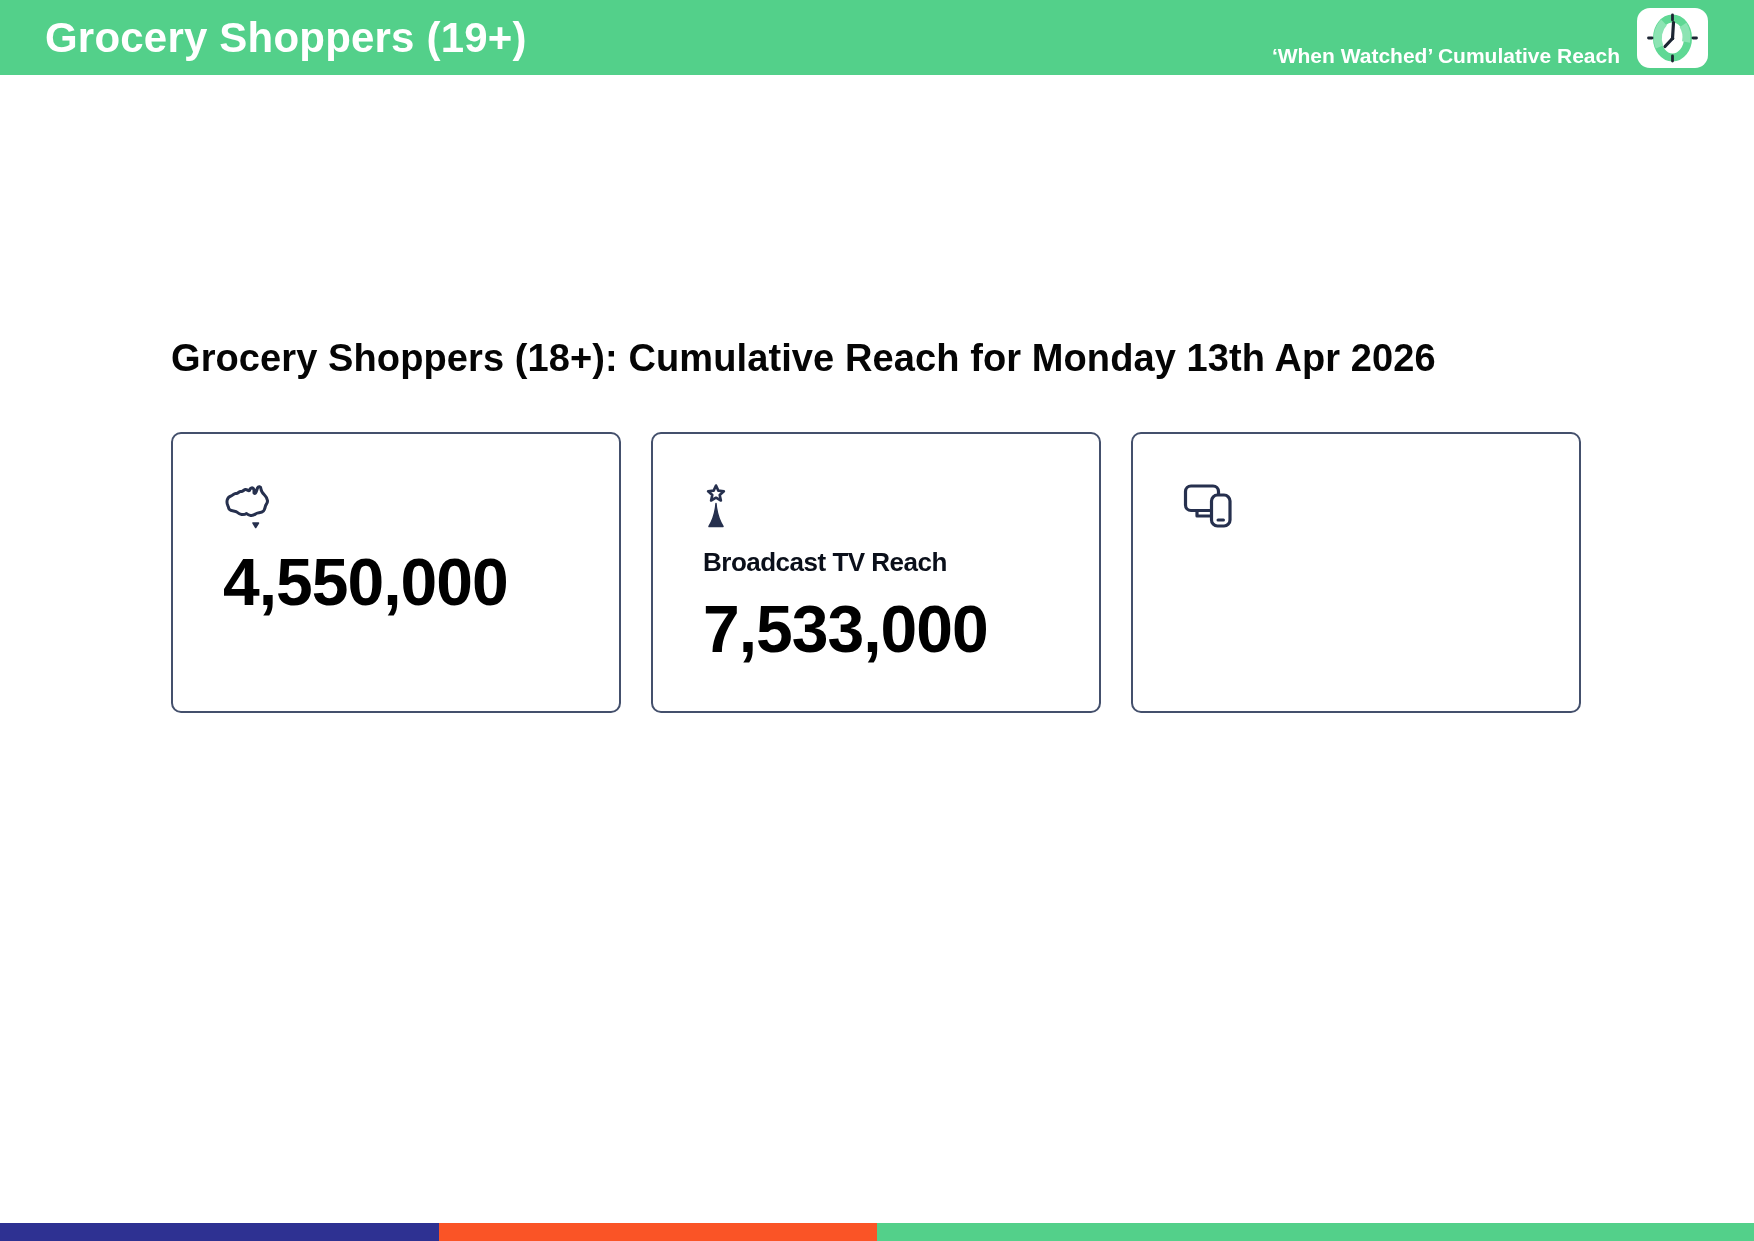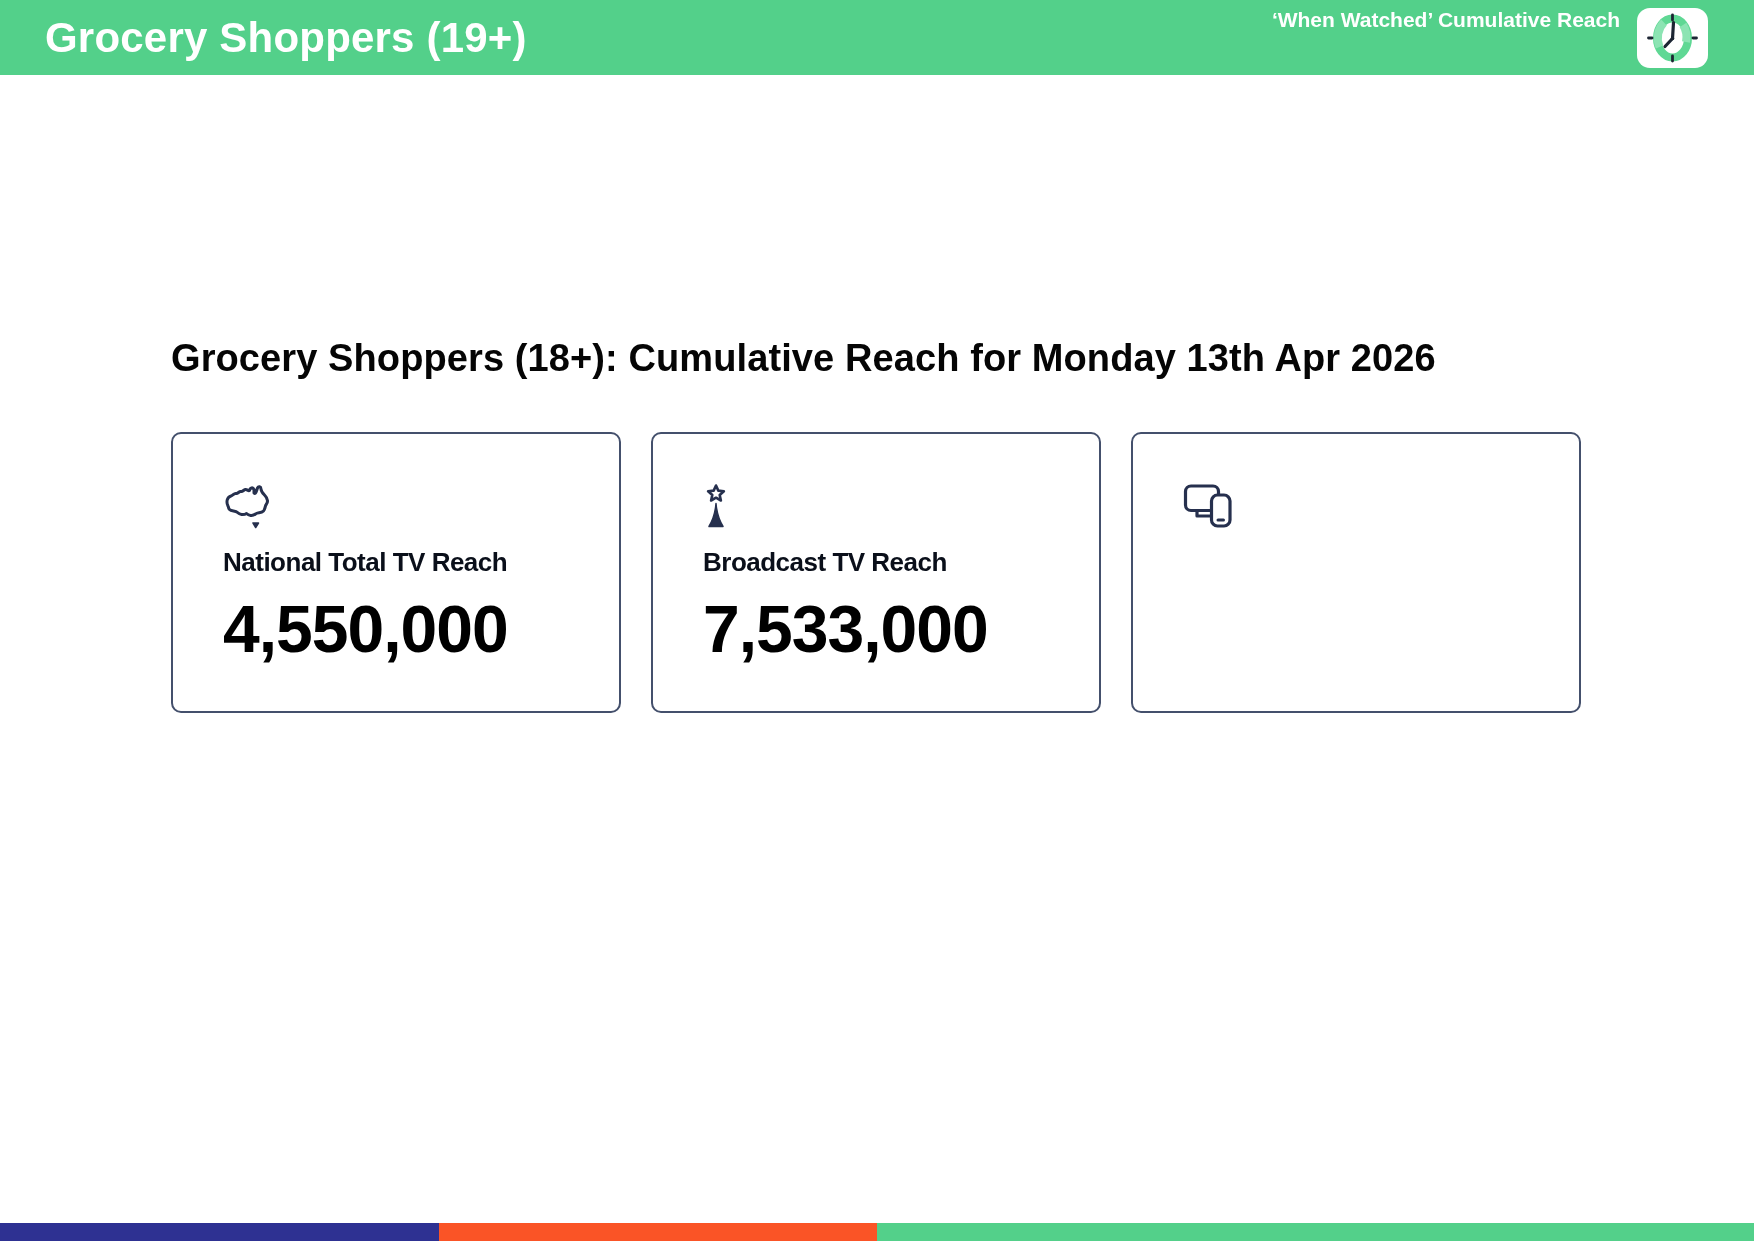--- a/index.html
+++ b/index.html
@@ -22,21 +22,21 @@
   .app-title {
     color: #ffffff;
     font-size: 42px;
     font-weight: bold;
     letter-spacing: 0.2px;
     white-space: nowrap;
   }
   .header-right {
     margin-left: auto;
     display: flex;
-    align-items: flex-start;
+    align-items: flex-end;
     gap: 17px;
   }
   .app-tagline {
     color: #ffffff;
     font-size: 21px;
     font-weight: bold;
     white-space: nowrap;
   }
   .app-logo {
     width: 71px;
@@ -138,21 +138,20 @@
 
   <div class="cards-row">
 
     <section class="kpi-card">
       <div class="kpi-icon">
         <svg width="50" height="48" viewBox="0 0 50 48" xmlns="http://www.w3.org/2000/svg">
           <path d="M5,23 C3,19 4,14 8,13 C10,12.5 11,10 13,10.5 C15,11 16,8 18,8.5 C20,9 21,6 23,6.5 C24.5,6.8 25.5,8.5 26.5,7.5 C27,4.5 30,4 31,6.5 L31,10 C32,11 33,10 33.5,8 L34.5,5 C35.5,3 38,3.5 38,6 C38,8.5 39.5,10 41.5,12 C44,14.5 45.5,18 43.5,21 C41.5,23.5 42.5,26 40.5,28 C38,30.5 34.5,29 32.5,31 C29.5,33.5 25.5,32.5 23.5,30.5 C20.5,32.5 16.5,31.5 14.5,29.5 C12.5,27.5 8.5,28.5 6.5,26.5 C5.2,25.2 5.8,24 5,23 Z" fill="none" stroke="#26304E" stroke-width="3" stroke-linejoin="round" stroke-linecap="round"></path>
           <path d="M30,40 L35.5,40 L32.7,44.5 Z" fill="#26304E" stroke="#26304E" stroke-width="1.5" stroke-linejoin="round"></path>
         </svg>
       </div>
-      <div class="kpi-label">National Total TV Reach</div>
       <div class="kpi-value">4,550,000</div>
     </section>
 
     <section class="kpi-card">
       <div class="kpi-icon">
         <svg width="26" height="48" viewBox="0 0 26 48" xmlns="http://www.w3.org/2000/svg">
           <path d="M13,2.5 L15.3,7.6 L20.9,8.2 L16.7,12 L17.9,17.5 L13,14.7 L8.1,17.5 L9.3,12 L5.1,8.2 L10.7,7.6 Z" fill="#ffffff" stroke="#26304E" stroke-width="2.6" stroke-linejoin="round"></path>
           <path d="M13,20.5 C12.4,28 10.5,36 6,43.5 L20,43.5 C15.5,36 13.6,28 13,20.5 Z" fill="#26304E" stroke="#26304E" stroke-width="1.5" stroke-linejoin="round"></path>
         </svg>
       </div>

